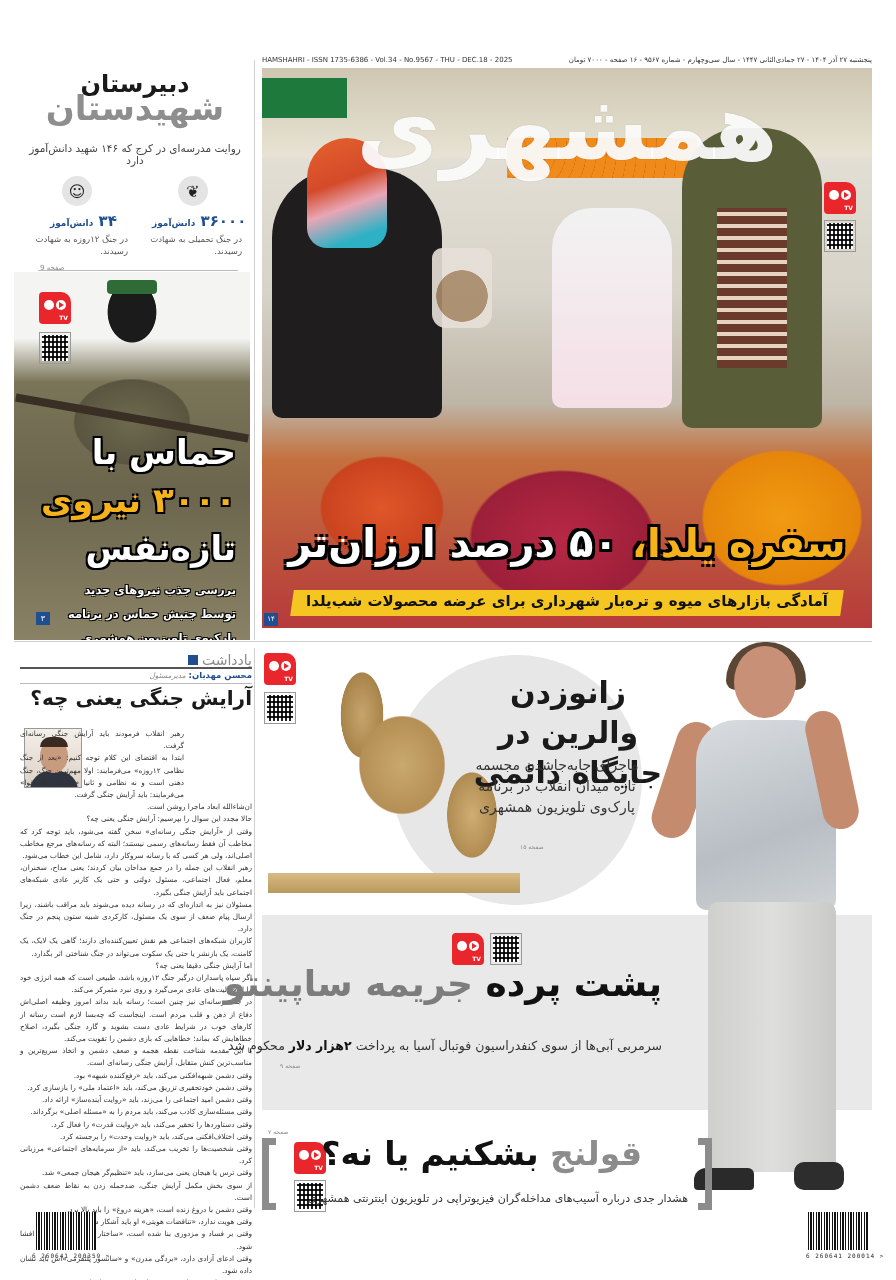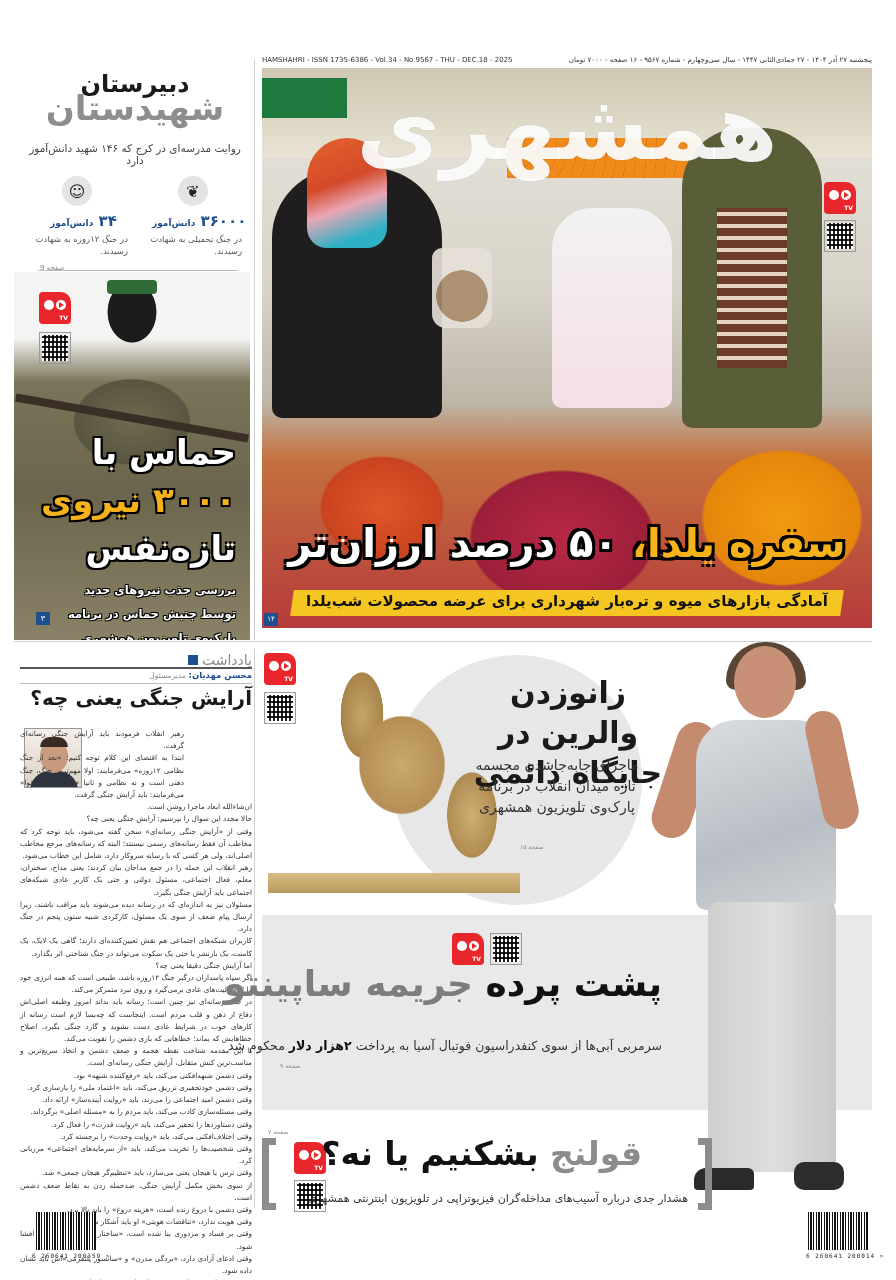--- a/index.html
+++ b/index.html
@@ -79,21 +79,21 @@
   .hero-sub-text { position:absolute; top:524px; left:30px; width:550px; text-align:center; direction: rtl; font-size:15px; font-weight:bold; color:#111; }
   .hero-pnum { position:absolute; left:2px; top:545px; width:14px; height:13px; background:#1f4f8f; color:#fff; font-size:7px; text-align:center; line-height:13px; }
 
   
   #editorial { left: 20px; top: 648px; width: 232px; height: 540px; }
   #editorial .kicker { position:absolute; top:4px; right:0; font-size:14px; color:#8b8b8b; direction:rtl; display:flex; align-items:center; gap:4px; }
   #editorial .kicker i { display:inline-block; width:10px; height:10px; background:#1f4f8f; }
   #editorial .rule { position:absolute; top:19px; left:0; width:232px; height:2px; background:#555; }
   #editorial .author { position:absolute; top:22px; right:0; font-size:8.5px; direction:rtl; }
   #editorial .author b { color:#1f4f8f; }
-  #editorial .author span { color:#888; font-size:7.5px; }
+  #editorial .author span { color:#888; font-size:7.5px;font-style:italic; }
   #editorial .rule2 { position:absolute; top:35px; left:0; width:232px; height:1px; background:#bbb; }
   #editorial .title { position:absolute; top:38px; right:0; width:232px; font-size:20px; font-weight:bold; direction:rtl; text-align:right; }
   #editorial .avatar { position:absolute; top:80px; left:4px; width:58px; height:60px; border:1px solid #999; background: linear-gradient(180deg,#f3efe9,#ddd3c6); overflow:hidden; }
   #editorial .avatar .face { position:absolute; left:15px; top:10px; width:28px; height:34px; border-radius:50%; background:#c99b7e; }
   #editorial .avatar .hair { position:absolute; left:15px; top:8px; width:28px; height:10px; border-radius:14px 14px 0 0; background:#3a2b22; }
   #editorial .avatar .body { position:absolute; left:5px; top:42px; width:48px; height:30px; border-radius: 20px 20px 0 0; background:#2e3440; }
   #editorial .body-text { position:absolute; top:80px; right:0; width:232px; font-size:7.3px; line-height:12.2px; color:#333; direction:rtl; text-align:justify; }
   #editorial .body-text p { margin:0; }
   #editorial .body-text p.indent { margin-right:68px; }
   .barcode { position:absolute; width:60px; height:38px; background: repeating-linear-gradient(90deg,#111 0 1px,#fff 1px 2px,#111 2px 4px,#fff 4px 5px,#111 5px 6px,#fff 6px 8px); }

